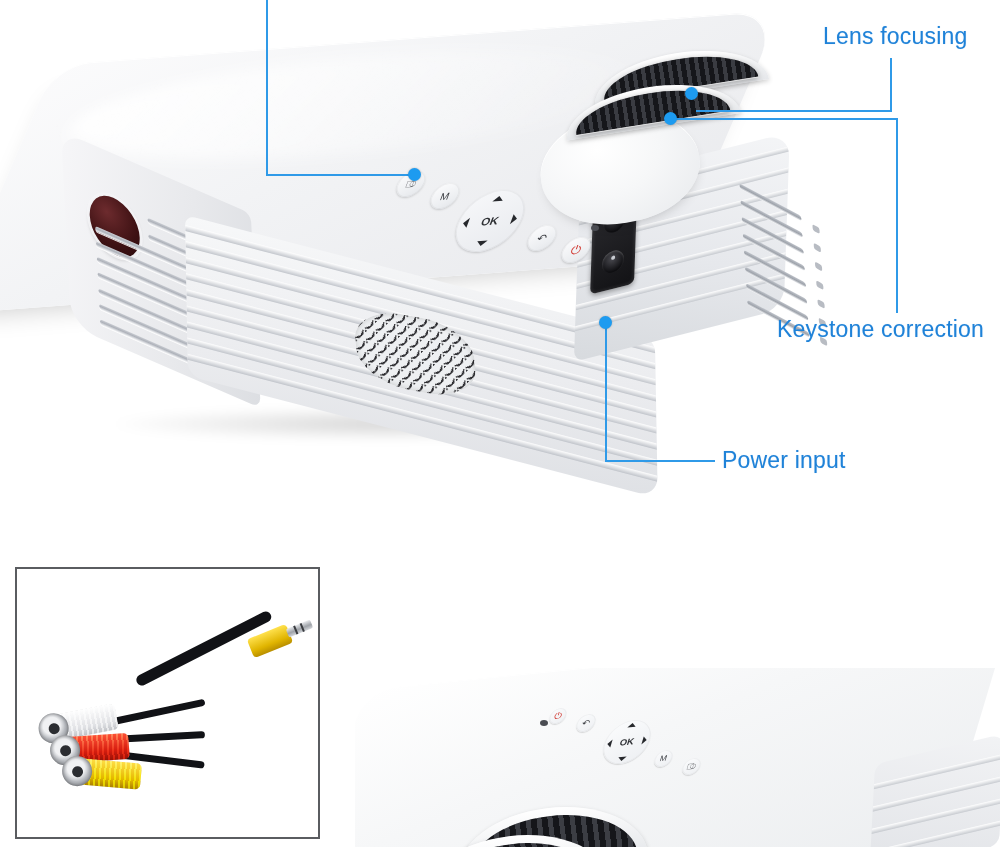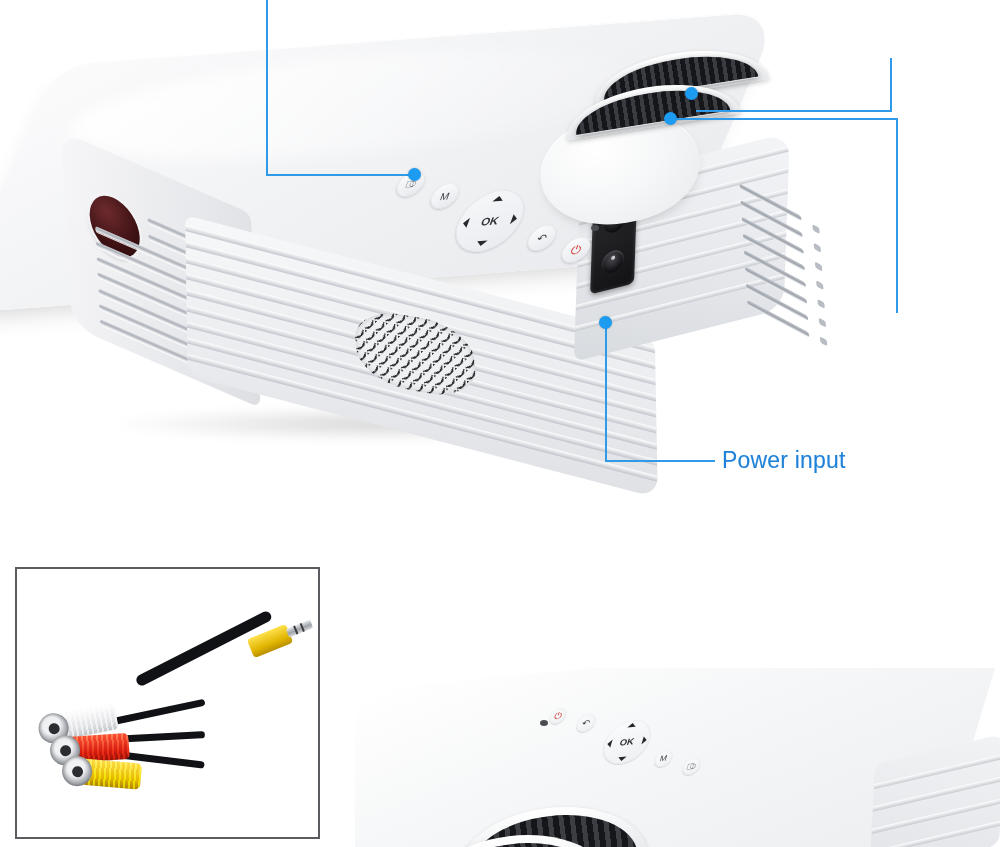--- a/index.html
+++ b/index.html
@@ -529,24 +529,26 @@
     <div class="key" style="left:528px;top:202px;width:26px;height:26px;font-size:12px;color:#d0342c;">
       <span>⏻</span>
     </div>
     <div class="led" style="left:556px;top:190px;"></div>
   </div>
 
   <div class="leader v" style="left:266px;top:-2px;height:178px;"></div>
   <div class="leader h" style="left:266px;top:174px;width:148px;"></div>
   <div class="dot" style="left:408px;top:168px;"></div>
 
+  <div class="callout-label" style="left:823px;top:23px;">Lens focusing</div>
   <div class="leader v" style="left:890px;top:58px;height:54px;"></div>
   <div class="leader h" style="left:696px;top:110px;width:196px;"></div>
   <div class="dot" style="left:685px;top:87px;"></div>
 
+  <div class="callout-label" style="left:777px;top:316px;">Keystone correction</div>
   <div class="leader v" style="left:896px;top:118px;height:195px;"></div>
   <div class="leader h" style="left:676px;top:118px;width:222px;"></div>
   <div class="dot" style="left:664px;top:112px;"></div>
 
   <div class="callout-label" style="left:722px;top:447px;">Power input</div>
   <div class="leader v" style="left:605px;top:322px;height:140px;"></div>
   <div class="leader h" style="left:605px;top:460px;width:110px;"></div>
   <div class="dot" style="left:599px;top:316px;"></div>
 
   <div class="inset">

